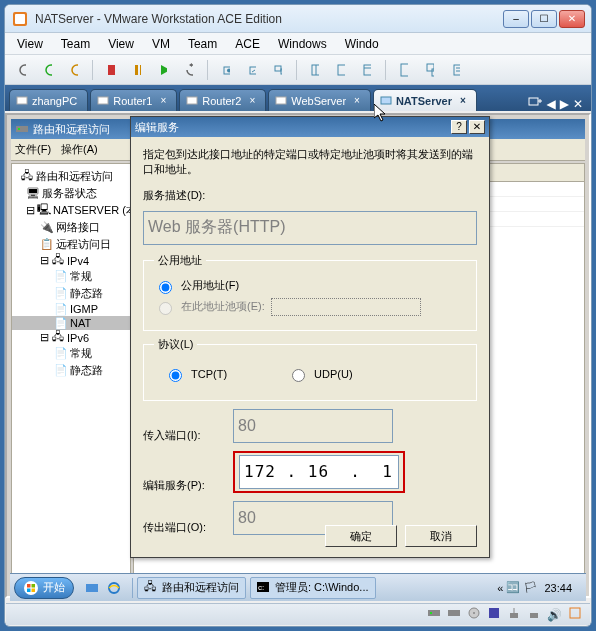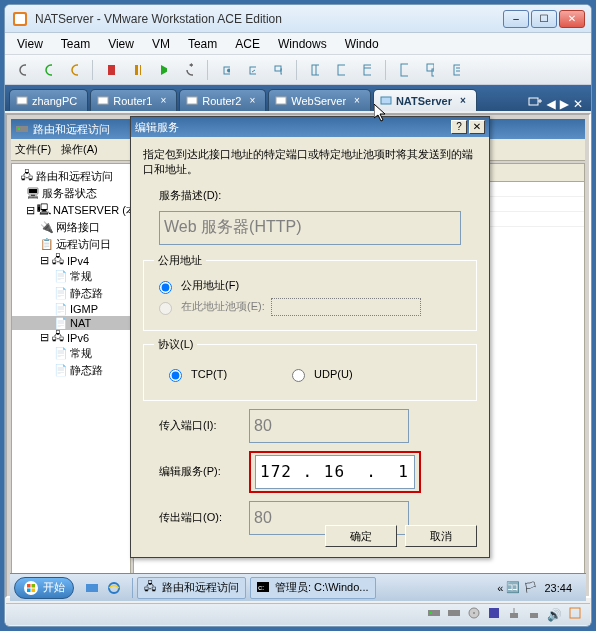--- a/index.html
+++ b/index.html
@@ -48,21 +48,21 @@
 .right-vals { font-size: 11px; text-align: center; }
 .right-vals div{padding:1px 0;border-bottom:1px solid #f0f0f0;}
 
 
 .dialog { position: absolute; left: 130px; top: 116px; width: 360px; height: 442px; background: #ece9d8; border: 1px solid #404040; box-shadow: 2px 2px 4px rgba(0,0,0,.3); z-index: 10; }
 .dlg-title { height: 20px; background: linear-gradient(#3a6ea5, #5a8ec5); color: #fff; display: flex; align-items: center; padding: 0 4px; font-size: 11px; }
 .dlg-title .flex{flex:1;}
 .dlg-title .btn-h { width: 16px; height: 14px; background: #ece9d8; border: 1px solid #fff; border-right-color:#404040;border-bottom-color:#404040; color: #000; font-size: 10px; line-height: 12px; text-align: center; margin-left: 2px; cursor:pointer;}
 .dlg-body { padding: 10px 12px; font-size: 11px; color: #000; }
 .dlg-body p { margin: 0 0 10px 0; line-height: 1.4; }
-.field-row { display: flex; align-items: center; margin: 8px 16px; }
+.field-row { display: flex; align-items: flex-end; margin: 8px 0; }
 .field-row label { width: 90px; }
 .field-row input[type=text] { flex: 1; height: 18px; border: 1px solid #7f9db9; padding: 16px 4px; font-size: 16px; }
 .field-row input[disabled]{background:#ece9d8;color:#808080;}
 fieldset { border: 1px solid #aca899; margin: 6px 0; padding: 6px 10px 10px; }
 fieldset.flat{border:1px groove #fff;}
 legend { font-size: 11px; padding: 0 4px; }
 .radio-row { display: flex; align-items: center; margin: 4px 0; gap: 6px; }
 .radio-row.disabled{color:#808080;}
 .proto-row { display: flex; gap: 60px; padding: 4px 10px; }
 .ip-box { border: 2px solid #c00; padding: 2px 4px; display: inline-block; }

